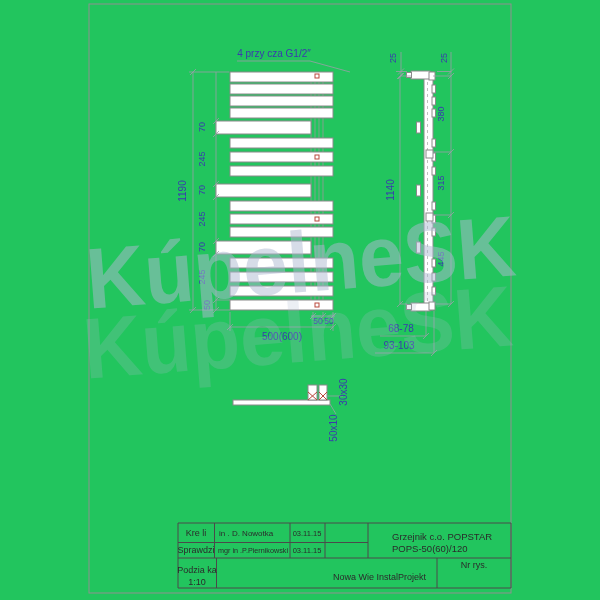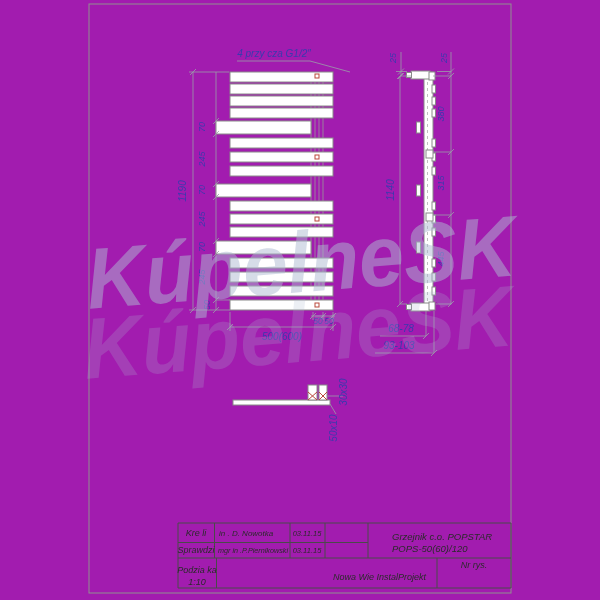--- a/index.html
+++ b/index.html
@@ -1,17 +1,17 @@
 <!DOCTYPE html>
 <html><head>
 <meta charset="utf-8">
 <style>
   html,body{margin:0;padding:0;background:#fff;}
-  .page{position:relative;width:600px;height:600px;background:#a21caf;overflow:hidden;
-        font-family:"Liberation Sans", sans-serif;font-style:italic;}
+  .page{position:relative;width:600px;height:600px;background:#22c55e;overflow:hidden;
+        font-family:"Liberation Sans", sans-serif;}
   svg text{font-family:"Liberation Sans", sans-serif;}
   .dim{fill:#3a3aae;font-size:9px;}
   .dim10{fill:#3a3aae;font-size:10px;}
   .dim8{fill:#3a3aae;font-size:8.5px;}
   .tbl{fill:#2b2b2b;font-size:9px;}
   .tbl8{fill:#2b2b2b;font-size:8px;}
   .tbl7{fill:#2b2b2b;font-size:7.5px;}
   .geof{stroke:#8a8a8a;fill:#ffffff;stroke-width:1;}
   .thin{stroke:#9a9a9a;stroke-width:0.8;fill:none;}
   .dl{stroke:#9aa0a8;stroke-width:0.8;fill:none;}

